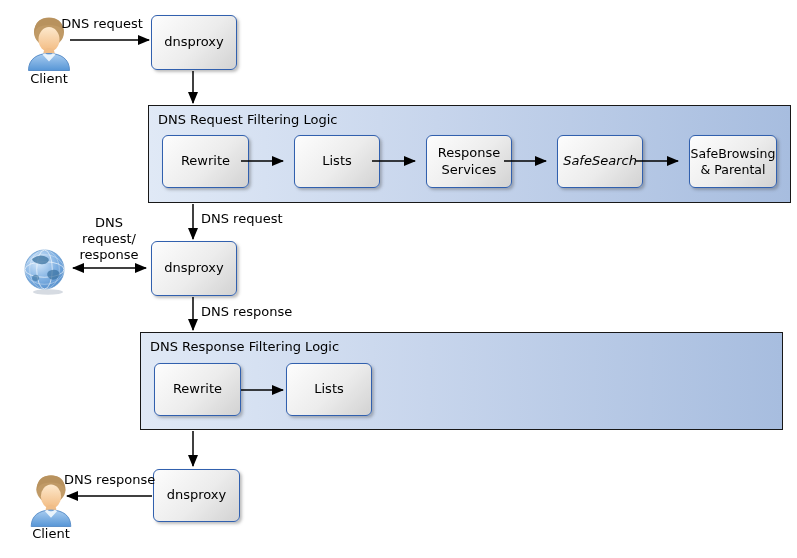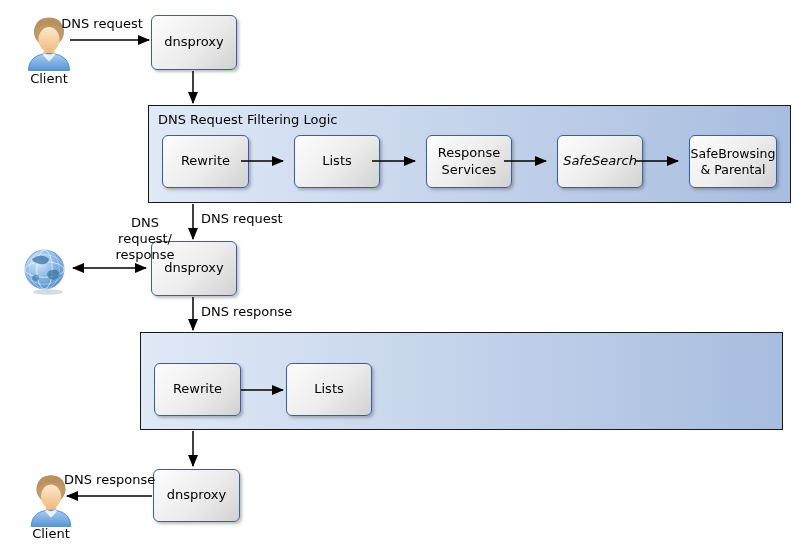--- a/index.html
+++ b/index.html
@@ -172,27 +172,28 @@
   <div class="edge-label" style="left:201px;top:211px;">DNS request</div>
 
   <div class="node" style="left:151px;top:241px;width:86px;height:55px;">
     <span>dnsproxy</span>
   </div>
 
   <svg class="icon" style="left:22px;top:247px;" width="48" height="49" viewBox="0 0 48 49">
       <use href="#globe-shape"></use>
     </svg>
 
-  <div class="edge-label multiline" style="left:75px;top:215px;width:68px;margin-left:36px;">DNS
+  <div class="edge-label multiline" style="left:75px;top:215px;width:68px;">DNS
 request/
 response</div>
 
   <div class="edge-label" style="left:201px;top:304px;">DNS response</div>
 
   <div class="group-box" style="left:140px;top:332px;width:643px;height:98px;">
+    <div class="group-title">DNS Response Filtering Logic</div>
     <div class="node" style="left:13px;top:30px;width:87px;height:53px;">
       <span>Rewrite</span>
     </div>
     <div class="node" style="left:145px;top:30px;width:86px;height:53px;">
       <span>Lists</span>
     </div>
   </div>
 
   <div class="node" style="left:153px;top:469px;width:87px;height:53px;">
     <span>dnsproxy</span>

